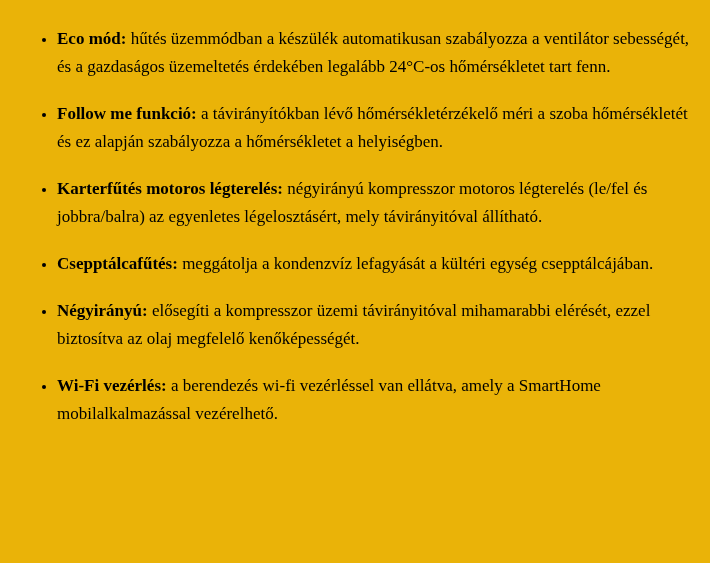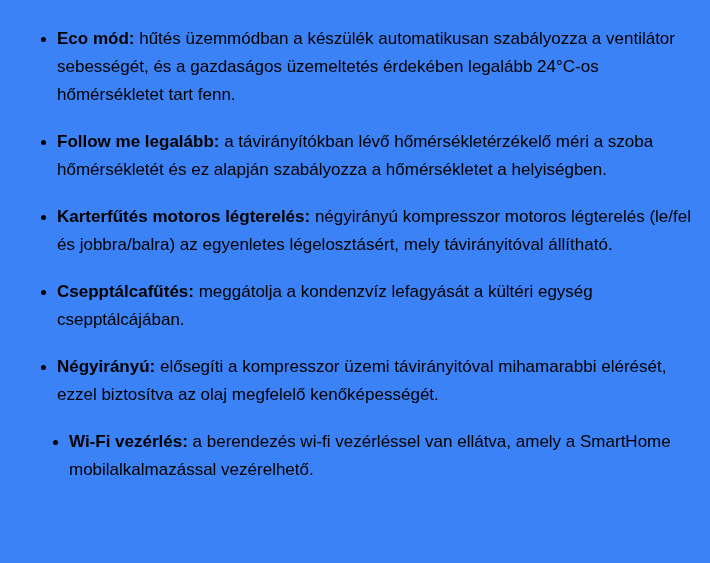--- a/index.html
+++ b/index.html
@@ -3,55 +3,54 @@
 <meta charset="utf-8">
 <style>
   html, body {
     margin: 0;
     padding: 0;
     background: #ffffff;
   }
   .page {
     width: 710px;
     height: 563px;
-    background: #3b82f6;
+    background: #eab308;
     overflow: hidden;
-    font-family: Liberation Sans, sans-serif;
+    font-family: Liberation Serif, serif;
     color: #000000;
     box-sizing: border-box;
   }
   ul.feature-list {
     margin: 0;
     padding: 25px 0 0 57px;
     list-style: disc outside;
   }
   ul.feature-list li {
     max-width: 643px;
     font-size: 17px;
     line-height: 28px;
     margin: 0 0 19px 0;
     color: #000000;
   }
   ul.feature-list li:last-child {
     margin-bottom: 0;
-    margin-left: 12px;
   }
   ul.feature-list li::marker {
     font-size: 15px;
     color: #000000;
   }
   ul.feature-list li strong {
     font-weight: bold;
   }
 </style>
 </head>
 <body>
 
 <div class="page">
   <ul class="feature-list">
     <li><strong>Eco mód:</strong><span> hűtés üzemmódban a készülék automatikusan szabályozza a ventilátor sebességét, és a gazdaságos üzemeltetés érdekében legalább 24°C-os hőmérsékletet tart fenn.</span></li>
-    <li><strong>Follow me legalább:</strong><span> a távirányítókban lévő hőmérsékletérzékelő méri a szoba hőmérsékletét és ez alapján szabályozza a hőmérsékletet a helyiségben.</span></li>
+    <li><strong>Follow me funkció:</strong><span> a távirányítókban lévő hőmérsékletérzékelő méri a szoba hőmérsékletét és ez alapján szabályozza a hőmérsékletet a helyiségben.</span></li>
     <li><strong>Karterfűtés motoros légterelés:</strong><span> négyirányú kompresszor motoros légterelés (le/fel és jobbra/balra) az egyenletes légelosztásért, mely távirányitóval állítható.</span></li>
     <li><strong>Csepptálcafűtés:</strong><span> meggátolja a kondenzvíz lefagyását a kültéri egység csepptálcájában.</span></li>
     <li><strong>Négyirányú:</strong><span> elősegíti a kompresszor üzemi távirányitóval mihamarabbi elérését, ezzel biztosítva az olaj megfelelő kenőképességét.</span></li>
     <li><strong>Wi-Fi vezérlés:</strong><span> a berendezés wi-fi vezérléssel van ellátva, amely a SmartHome mobilalkalmazással vezérelhető.</span></li>
   </ul>
 </div>
 
 </body></html>

